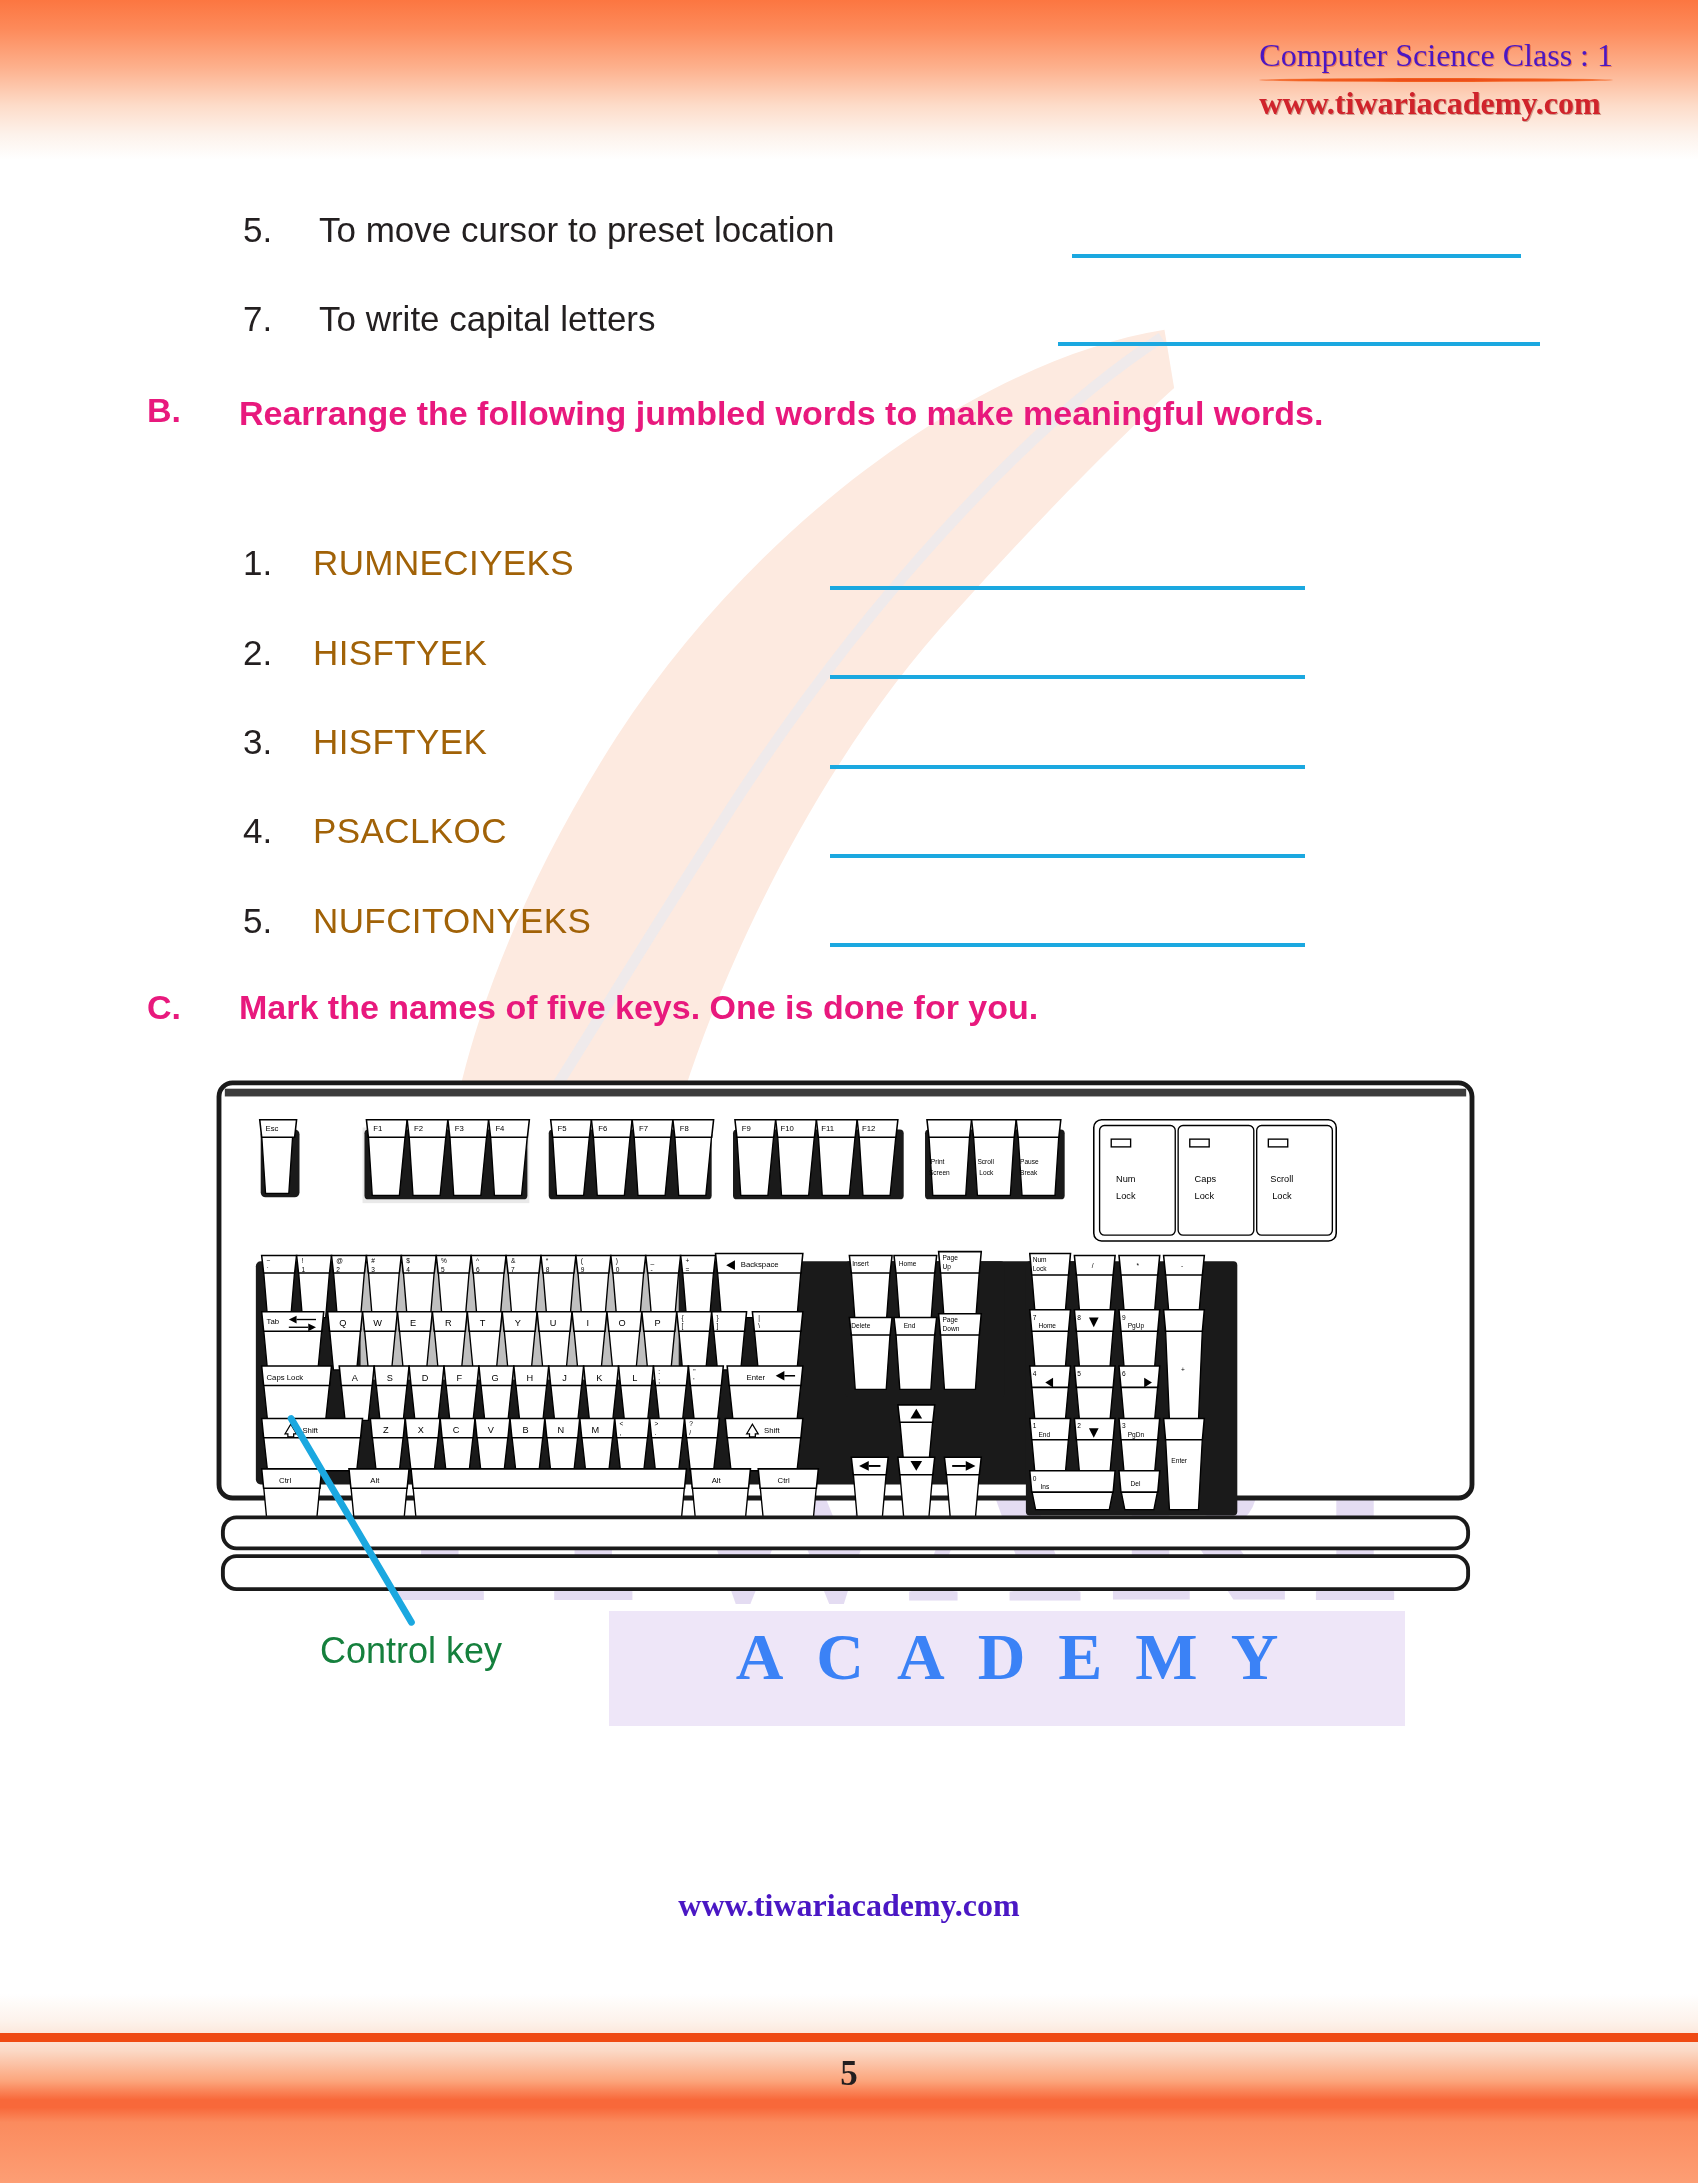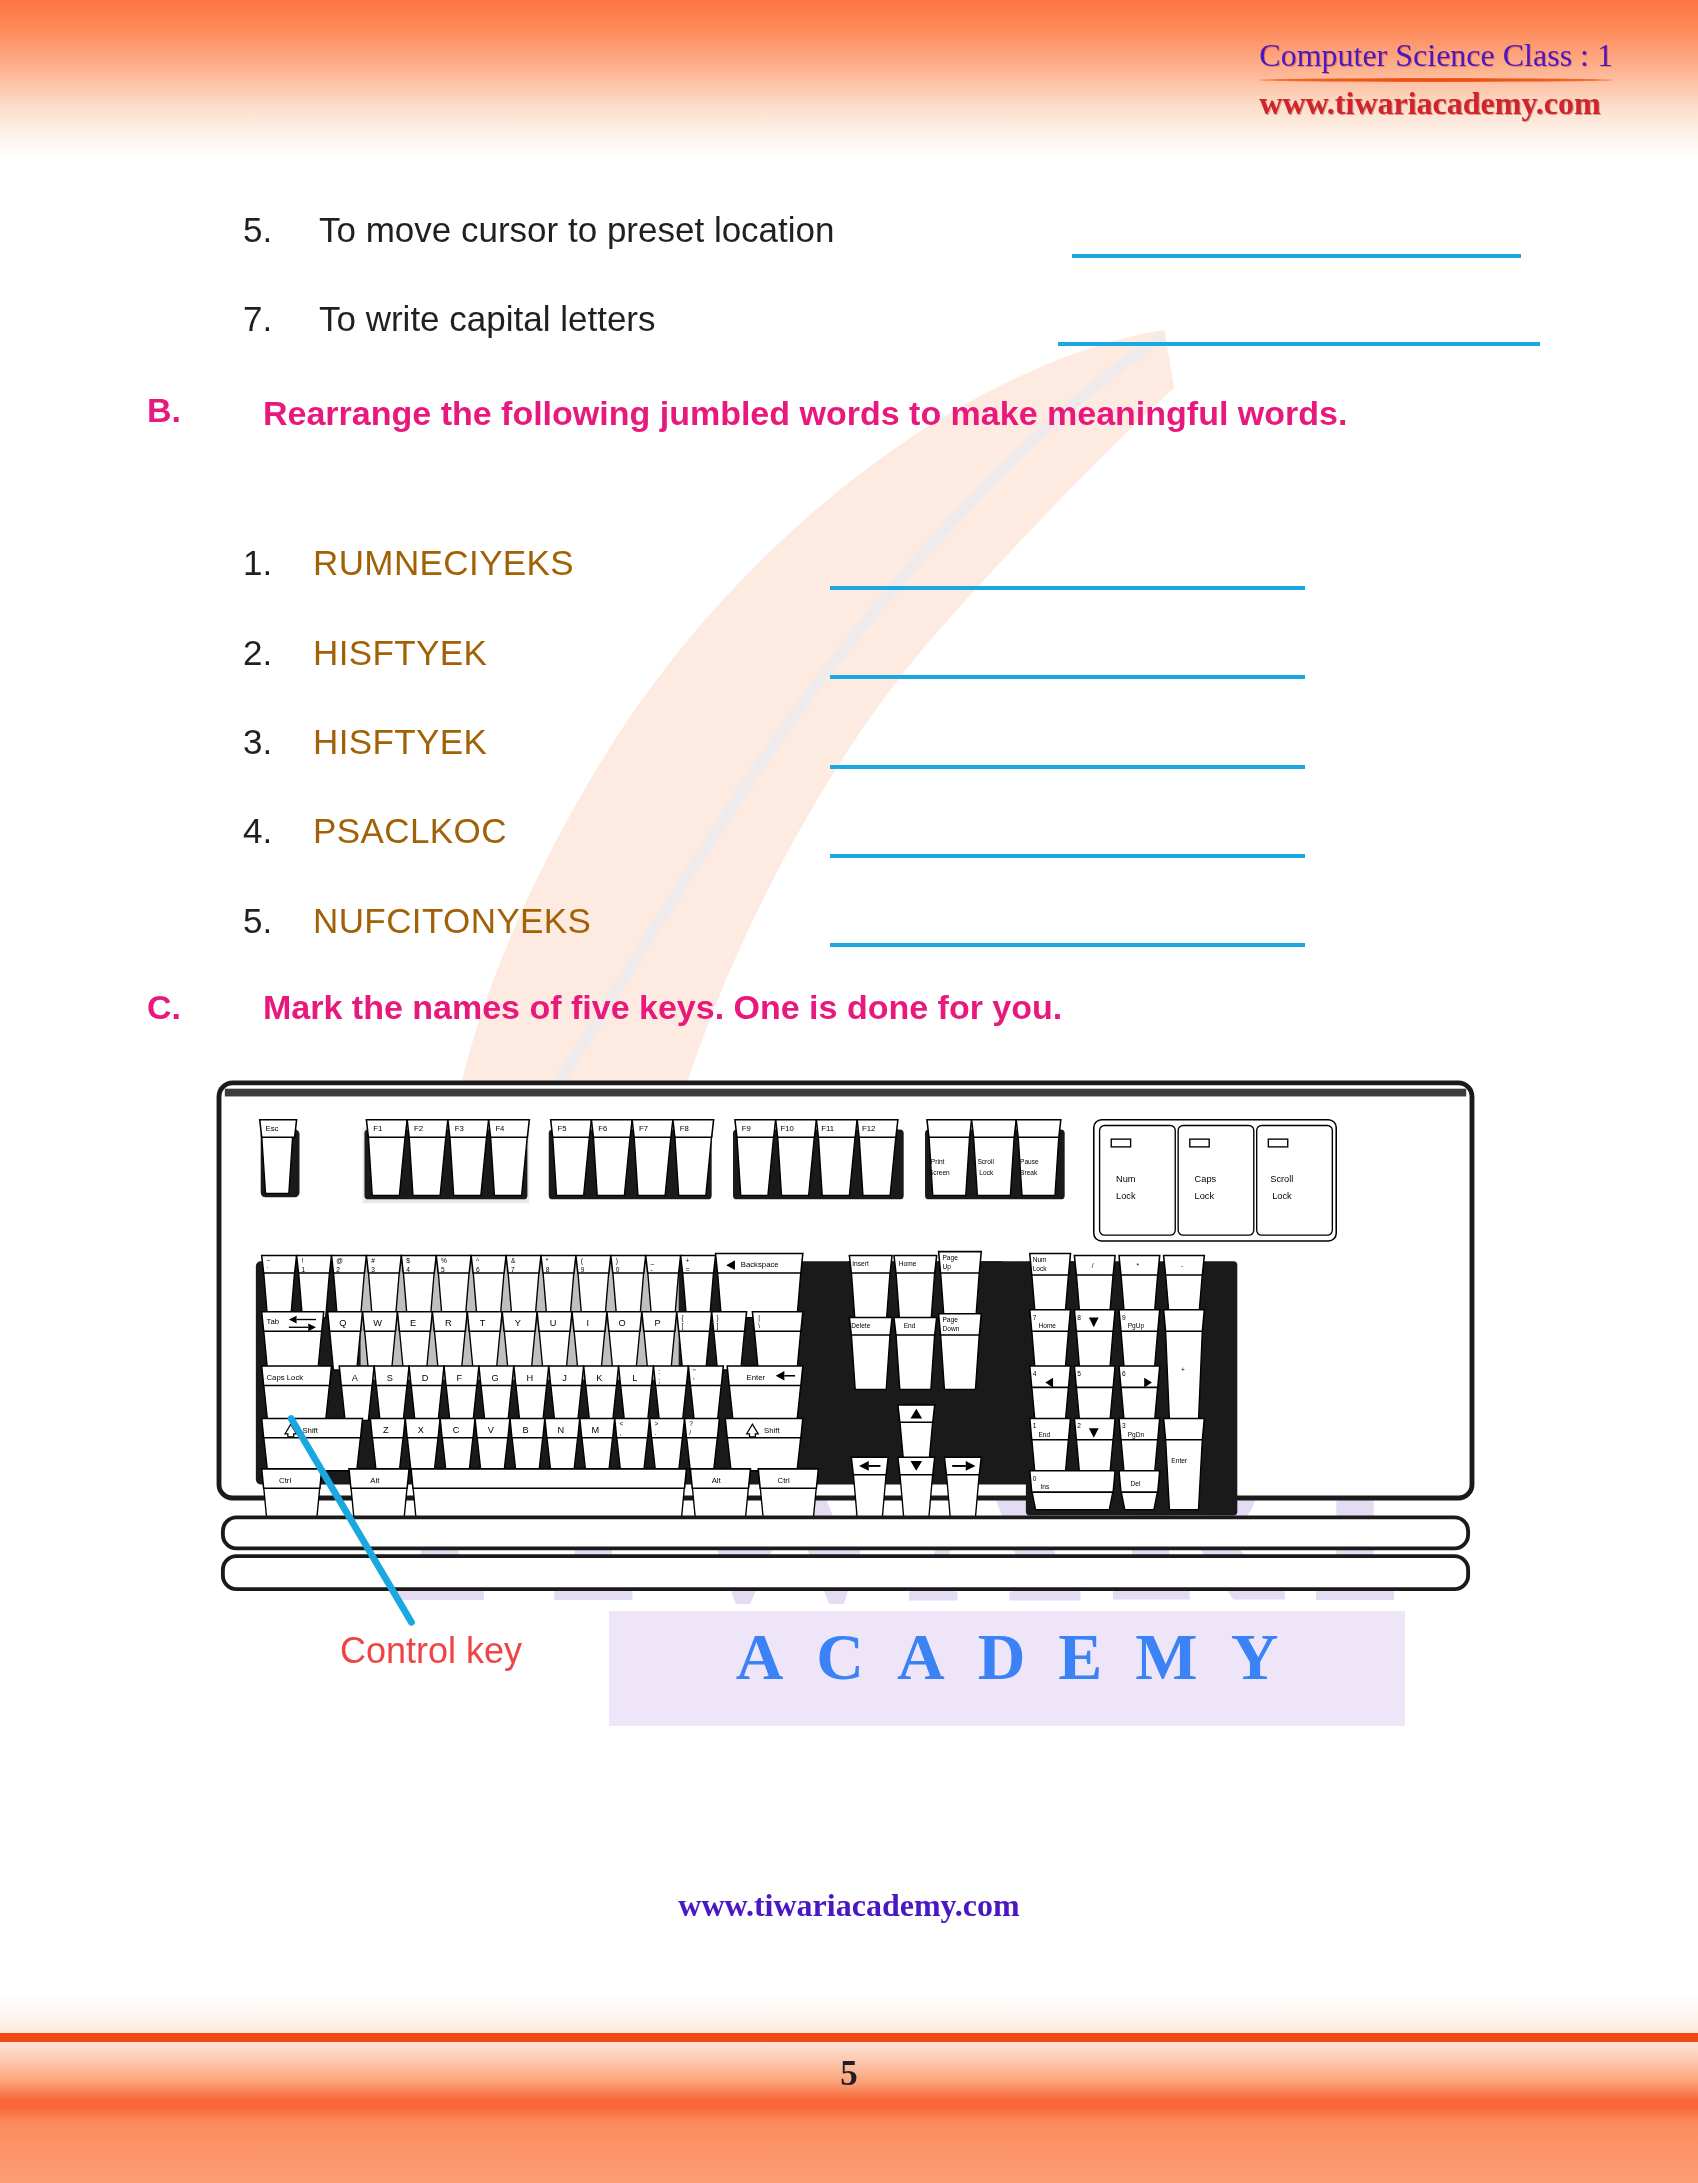--- a/index.html
+++ b/index.html
@@ -58,33 +58,33 @@
   
   .content{position:absolute;left:0;top:0;width:1698px;z-index:4;}
 
   .qrow{position:absolute;display:flex;align-items:flex-start;}
   .qnum{width:76px;font-size:35px;color:#231f20;font-stretch:condensed;}
   .qtext{font-size:35px;color:#231f20;white-space:nowrap;}
   .ansline{position:absolute;height:3.9px;background:#1ba8e0;}
 
   .sechead{position:absolute;display:flex;align-items:flex-start;}
   .sec-letter{width:92px;font-size:34px;font-weight:bold;color:#e8197d;}
-  .sec-body{font-size:34px;font-weight:bold;color:#e8197d;margin-left:24px;}
+  .sec-body{font-size:34px;font-weight:bold;color:#e8197d;}
   .sec-b-body{width:1213px;text-align:justify;line-height:1.33;}
   .sec-b-body > span{display:inline;}
   .sec-b-line1{display:block;text-align:justify;text-align-last:justify;}
 
   .item{position:absolute;display:flex;align-items:flex-start;}
   .item-num{width:70px;font-size:35px;color:#231f20;}
   .item-word{font-size:35px;color:#a16207;letter-spacing:0.4px;}
 
   
   .kb-wrap{position:absolute;left:215px;top:1079px;width:1261px;height:514px;z-index:4;}
   .callout-label{
-    position:absolute;left:340px;top:1630px;font-size:36px;color:#ef4444;z-index:5;
+    position:absolute;left:320px;top:1630px;font-size:36px;color:#15803d;z-index:5;
   }
 
   
   .footer{
     position:absolute;left:0;bottom:0;width:1698px;height:189px;z-index:3;
     background:linear-gradient(to bottom,#ffffff 0%,#fdf3ec 14%,#fbd9c6 30%,#fca57c 46%,#f8683a 56%,#f8683a 60%,#fb8b5e 68%,#fd9e74 100%);
   }
   .f-url{
     position:absolute;left:0;top:-107px;width:1698px;text-align:center;
     font-family:"Liberation Serif", serif;font-weight:bold;font-size:32px;color:#4a17c4;

